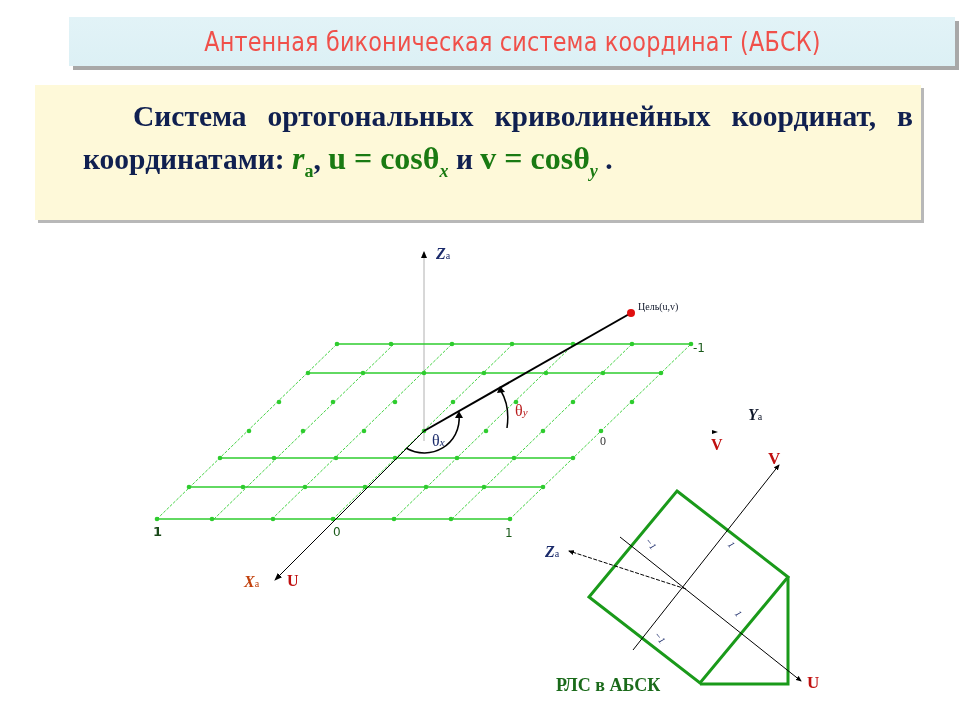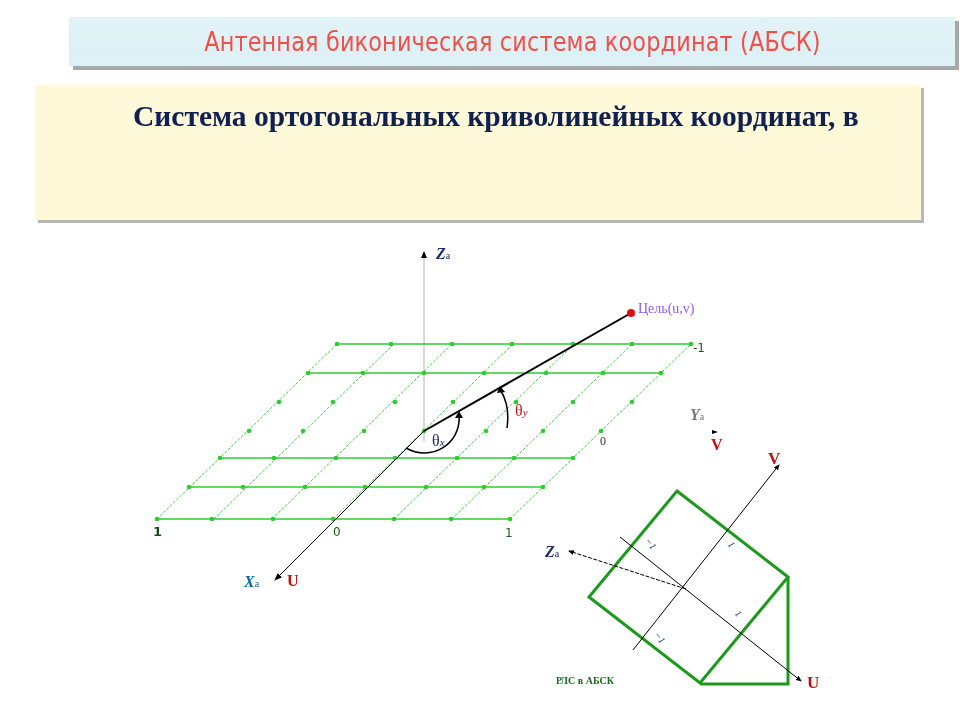--- a/index.html
+++ b/index.html
@@ -38,20 +38,21 @@
 </head>
 <body>
 
 <div class="title-box">
   <span class="title-text">Антенная биконическая система координат (АБСК)</span>
 </div>
 
 <div class="text-box">
   <div class="para">
     <span class="indent"></span><span>Система ортогональных криволинейных координат, в</span>
+    <span><span>координатами: </span><span class="green math-r">r</span><span class="green sub">а</span><span>, </span><span class="green big">u = cosθ</span><span class="green sub-i">x</span><span> и </span><span class="green big">v = cosθ</span><span class="green sub-i">y</span><span> .</span></span>
   </div>
 </div>
 
 <svg class="diagram" width="960" height="720" viewBox="0 0 960 720">
   <defs>
     <marker id="arr" markerWidth="8" markerHeight="8" refX="7" refY="4" orient="auto" markerUnits="userSpaceOnUse">
       <path d="M0,1 L8,4 L0,7 Z" fill="#000"></path>
     </marker>
     <marker id="arrs" markerWidth="6" markerHeight="6" refX="5" refY="3" orient="auto" markerUnits="userSpaceOnUse">
       <path d="M0,0.5 L6,3 L0,5.5 Z" fill="#000"></path>
@@ -163,42 +164,42 @@
     <line x1="633" y1="650" x2="779" y2="465" stroke="#000" stroke-width="1" marker-end="url(#arrs)"></line>
 
     <line x1="620" y1="537" x2="801" y2="681" stroke="#000" stroke-width="1" marker-end="url(#arrs)"></line>
 
     <line x1="686" y1="589" x2="569" y2="551" stroke="#000" stroke-width="1" stroke-dasharray="4,1.5" marker-end="url(#arrs)"></line>
   </g>
 </svg>
 
 <div class="lbl" style="left:436px; top:245px; font-size:16px; font-weight:bold; font-style:italic; color:#1a2a6a;"><span>Z</span><span style="font-size:10px; font-weight:normal; font-style:normal;">a</span></div>
 
-<div class="lbl" style="left:638px; top:301px; font-size:14px; color:#8b5cf6;">Цель(u,v)</div>
+<div class="lbl" style="left:638px; top:301px; font-size:10px; color:#0f172a;">Цель(u,v)</div>
 
 <div class="lbl" style="left:693px; top:341px; font-size:12px; font-family:'DejaVu Sans', sans-serif; color:#1a5a1a;">-1</div>
 
 <div class="lbl" style="left:515px; top:402px; font-size:16px; color:#b91c1c;"><span>θ</span><span style="font-size:11px; font-style:italic;">y</span></div>
 
 <div class="lbl" style="left:432px; top:432px; font-size:16px; color:#1a2a6a;"><span>θ</span><span style="font-size:11px; font-style:italic;">x</span></div>
 
 <div class="lbl" style="left:600px; top:434px; font-size:12px; color:#333;">0</div>
 
 <div class="lbl" style="left:153px; top:524px; font-size:13px; font-weight:bold; font-family:'DejaVu Sans', sans-serif; color:#1a4a1a;">1</div>
 <div class="lbl" style="left:333px; top:525px; font-size:12px; font-family:'DejaVu Sans', sans-serif; color:#1a5a1a;">0</div>
 <div class="lbl" style="left:505px; top:526px; font-size:12px; font-family:'DejaVu Sans', sans-serif; color:#1a5a1a;">1</div>
 
-<div class="lbl" style="left:244px; top:573px; font-size:16px; font-weight:bold; font-style:italic; color:#0369a1;"><span>X</span><span style="font-size:10px; font-weight:normal; font-style:normal;">a</span></div>
+<div class="lbl" style="left:244px; top:573px; font-size:16px; font-weight:bold; font-style:italic; color:#c2410c;"><span>X</span><span style="font-size:10px; font-weight:normal; font-style:normal;">a</span></div>
 <div class="lbl" style="left:287px; top:572px; font-size:16px; font-weight:bold; color:#c01010;">U</div>
 
-<div class="lbl" style="left:690px; top:406px; font-size:16px; font-weight:bold; font-style:italic; color:#737373;"><span>Y</span><span style="font-size:10px; font-weight:normal; font-style:normal;">a</span></div>
+<div class="lbl" style="left:748px; top:406px; font-size:16px; font-weight:bold; font-style:italic; color:#0f172a;"><span>Y</span><span style="font-size:10px; font-weight:normal; font-style:normal;">a</span></div>
 <div class="lbl" style="left:711px; top:436px; font-size:16px; font-weight:bold; color:#c01010;">V</div>
 
 <div class="lbl" style="left:768px; top:449px; font-size:17px; font-weight:bold; color:#c01010;">V</div>
 <div class="lbl" style="left:545px; top:543px; font-size:16px; font-weight:bold; font-style:italic; color:#1a2a6a;"><span>Z</span><span style="font-size:10px; font-weight:normal; font-style:normal;">a</span></div>
 <div class="lbl" style="left:807px; top:673px; font-size:17px; font-weight:bold; color:#c01010;">U</div>
 
 <div class="lbl" style="left:645px; top:538px; font-size:10px; font-style:italic; color:#1a2a6a; transform:rotate(50deg);">−1</div>
 <div class="lbl" style="left:729px; top:539px; font-size:10px; font-style:italic; color:#1a2a6a; transform:rotate(50deg);">1</div>
 <div class="lbl" style="left:736px; top:608px; font-size:10px; font-style:italic; color:#1a2a6a; transform:rotate(50deg);">1</div>
 <div class="lbl" style="left:654px; top:632px; font-size:10px; font-style:italic; color:#1a2a6a; transform:rotate(50deg);">−1</div>
 
-<div class="lbl" style="left:556px; top:675px; font-size:10px; font-weight:bold; color:#1a6a1a;">РЛС в АБСК</div>
+<div class="lbl" style="left:556px; top:675px; font-size:18px; font-weight:bold; color:#1a6a1a;">РЛС в АБСК</div>
 
 </body></html>

